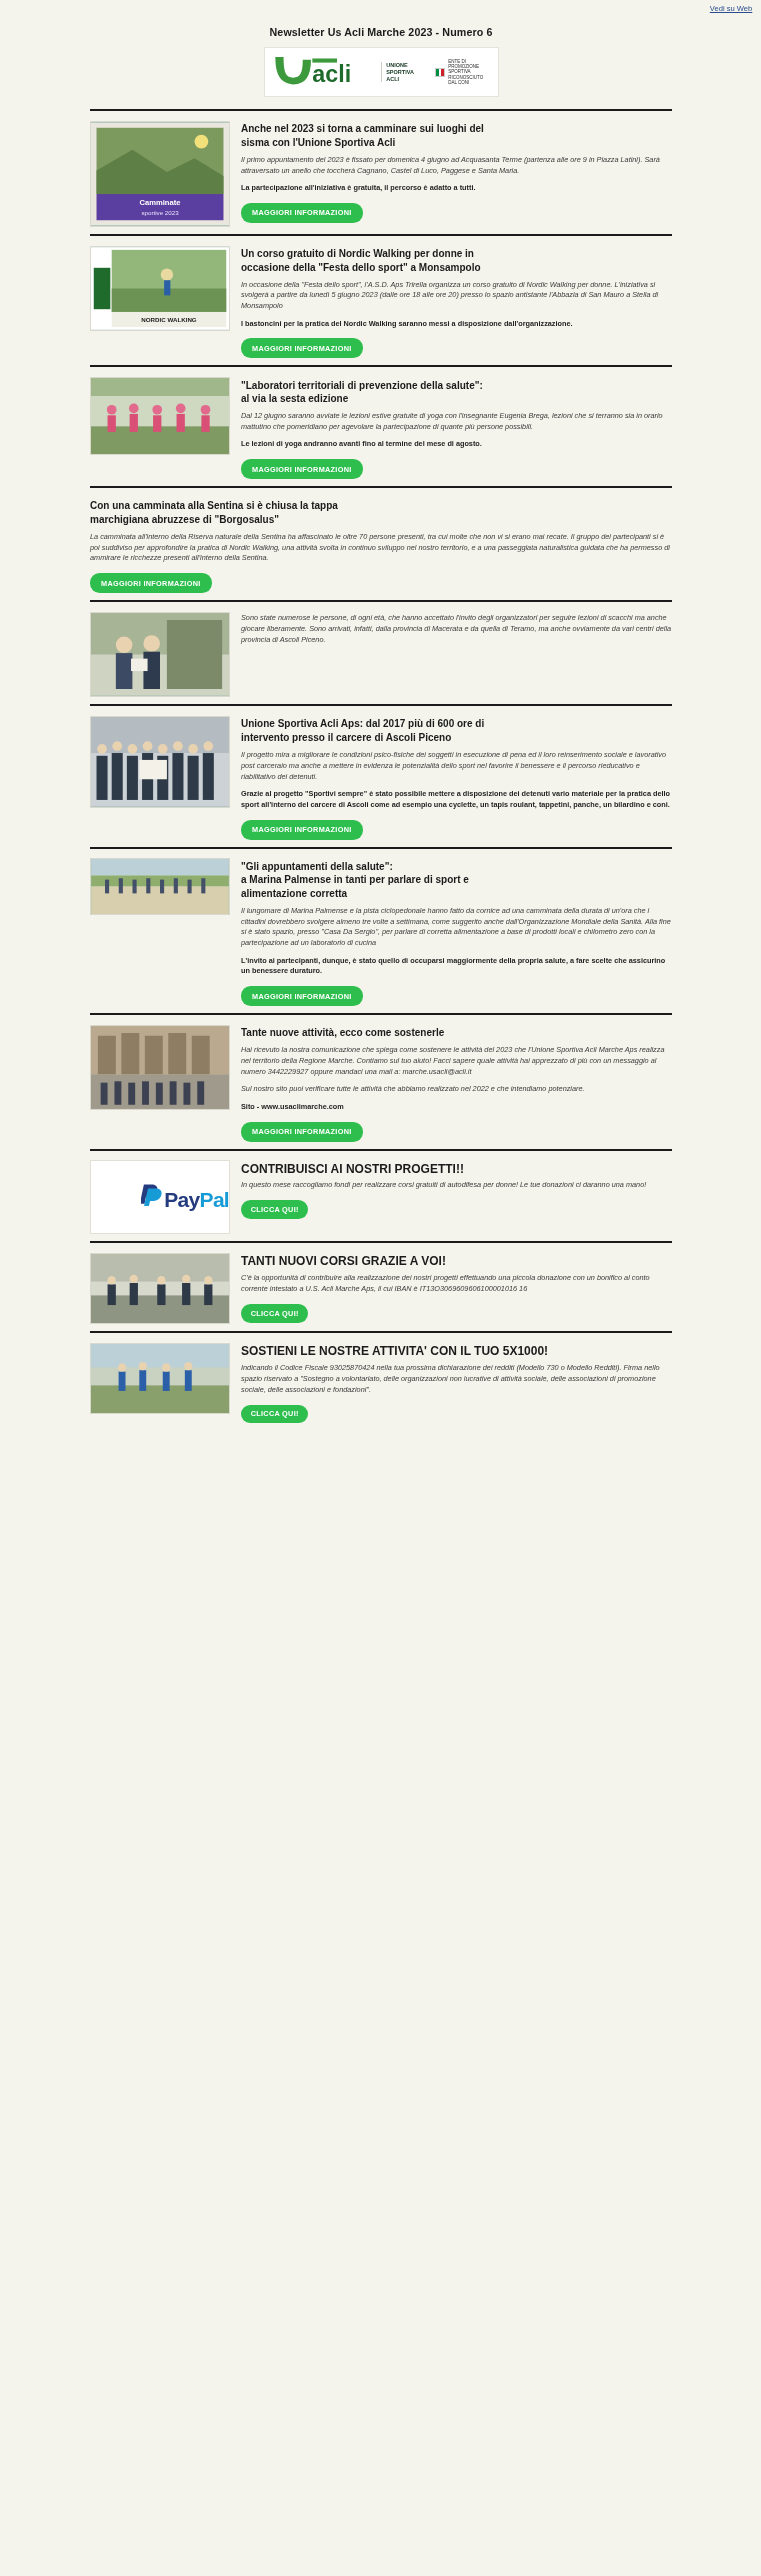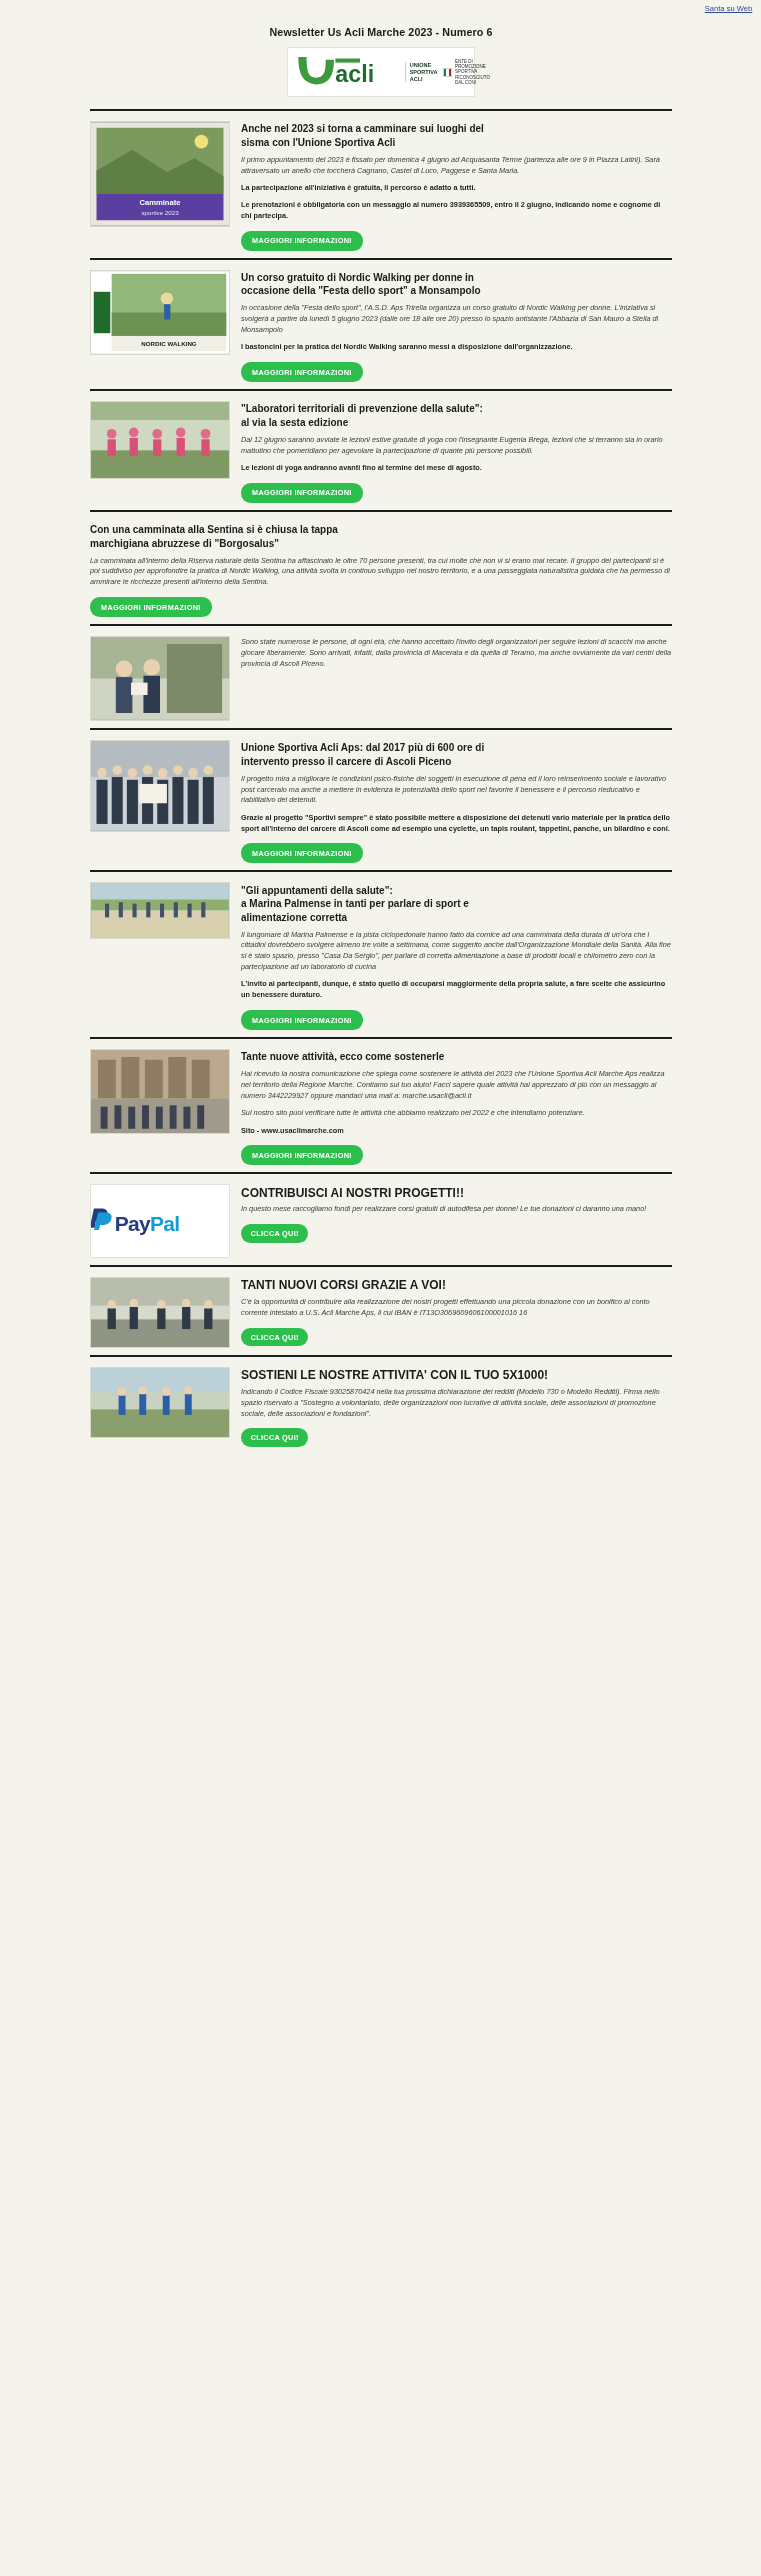--- a/index.html
+++ b/index.html
@@ -38,21 +38,21 @@
   }
   .logo-wrap {
     text-align: center;
     padding: 2.8px 0 12.5px 0;
   }
   .logo-box {
     display: inline-block;
     background: #ffffff;
     border: 0.7px solid #e3e3d8;
     padding: 4.2px 7px;
-    width: 188px;
+    width: 235px;
     box-sizing: border-box;
   }
   .logo-row {
     display: flex;
     align-items: center;
     gap: 5.5px;
   }
   .logo-mark {
     flex: 0 0 auto;
   }
@@ -147,21 +147,21 @@
     text-transform: uppercase;
   }
   .paypal-box {
     flex: 0 0 138px;
     width: 138px;
     background: #ffffff;
     border: 0.7px solid #e0e0d5;
     height: 72px;
     display: flex;
     align-items: center;
-    justify-content: flex-start;
+    justify-content: flex-end;
   }
   .pp {
     font-size: 21px;
     font-weight: bold;
     letter-spacing: -0.7px;
     color: #253b80;
     font-family: "Liberation Sans", sans-serif;
   }
   .pp .b { color: #179bd7; }
   .pp-mark {
@@ -169,21 +169,21 @@
     position: relative;
     margin-right: 2.8px;
   }
 </style>
 </head>
 <body>
 
 <div class="page">
 
   <div class="topbar">
-    <a href="#">Santa su Web</a>
+    <a href="#">Vedi su Web</a>
   </div>
 
   <div class="newsletter-title">Newsletter Us Acli Marche 2023 - Numero 6</div>
 
   <div class="logo-wrap">
     <div class="logo-box">
       <div class="logo-row">
         <div class="logo-mark">
           <svg width="104" height="37" viewBox="0 0 150 54" xmlns="http://www.w3.org/2000/svg">
             <path d="M4 6 C4 30 10 44 30 46 C48 46 56 34 56 10 L44 10 C44 30 40 36 30 36 C20 36 16 30 16 6 Z" fill="#3c9a3c"></path>
@@ -220,21 +220,20 @@
           <rect x="8" y="104" width="184" height="38" fill="#5b3fa0"></rect>
           <text x="100" y="120" font-family="Liberation Sans, sans-serif" font-size="11" font-weight="bold" fill="#ffffff" text-anchor="middle">Camminate</text>
           <text x="100" y="134" font-family="Liberation Sans, sans-serif" font-size="9" fill="#e8e1ff" text-anchor="middle">sportive 2023</text>
         </svg>
       </div>
       <div class="body">
         <div class="art-title">Anche nel 2023 si torna a camminare sui luoghi del
 sisma con l'Unione Sportiva Acli</div>
         <p class="para italic">Il primo appuntamento del 2023 è fissato per domenica 4 giugno ad Acquasanta Terme (partenza alle ore 9 in Piazza Latini). Sarà attraversato un anello che toccherà Cagnano, Castel di Luco, Paggese e Santa Maria.</p>
         <p class="para bold">La partecipazione all'iniziativa è gratuita, il percorso è adatto a tutti.</p>
-        <p class="para bold">Le prenotazioni è obbligatoria con un messaggio al numero 3939365509, entro il 2 giugno, indicando nome e cognome di chi partecipa.</p>
         <div class="btn-wrap"><button class="btn">MAGGIORI INFORMAZIONI</button></div>
       </div>
     </div>
 
     <div class="article">
       <div class="thumb">
         <svg viewBox="0 0 200 120" height="83" xmlns="http://www.w3.org/2000/svg">
           <rect width="200" height="120" fill="#ffffff"></rect>
           <rect x="30" y="4" width="166" height="90" fill="#93b77a"></rect>
           <rect x="30" y="60" width="166" height="34" fill="#6d9354"></rect>

